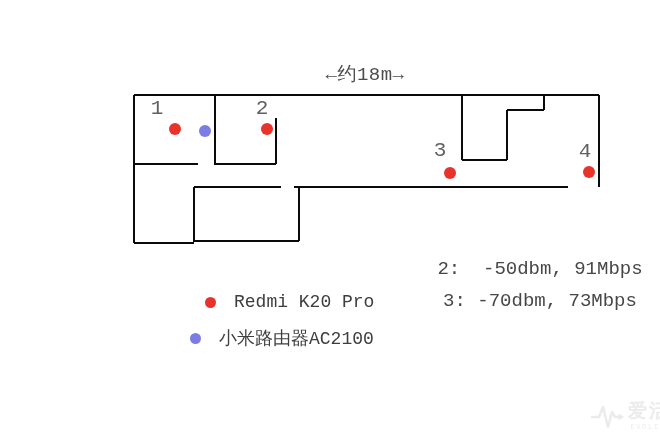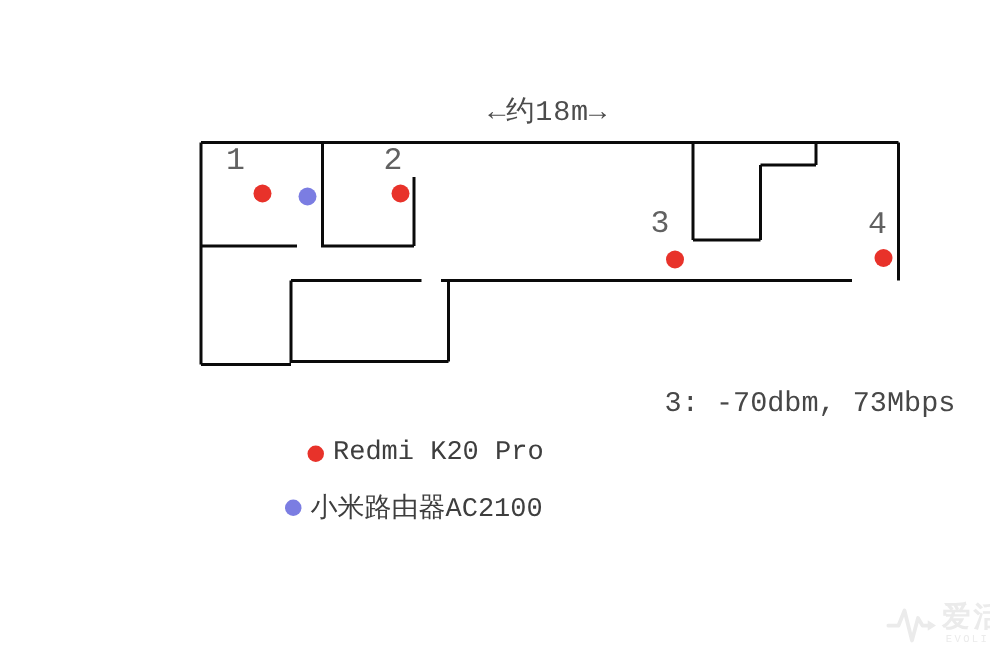--- a/index.html
+++ b/index.html
@@ -16,21 +16,21 @@
     position:absolute;transform:translate(-50%,-50%);
     font-size:21px;color:#616161;line-height:1;
   }
   .dot{
     position:absolute;width:12px;height:12px;border-radius:50%;
     transform:translate(-50%,-50%);
   }
   .dot-red{background:#e8322a;}
   .dot-blue{background:#7b7de2;}
   .legend-row{
-    position:absolute;display:flex;align-items:center;gap:6px;height:18px;
+    position:absolute;display:flex;align-items:center;gap:18px;height:18px;
   }
   .ldot{width:11px;height:11px;border-radius:50%;flex:none;}
   .llabel{font-size:18px;color:#3e3e3e;white-space:nowrap;}
   .stats{position:absolute;left:395px;top:254px;width:238px;text-align:center;}
   .stat-line{
     font-size:19px;line-height:31.5px;color:#474747;white-space:pre;
   }
   .wm{
     position:absolute;left:565px;top:400px;display:flex;align-items:center;
     gap:3px;color:#ebebeb;
@@ -81,20 +81,21 @@
   <div class="legend-row" style="left:179px;top:293px">
     <span class="ldot dot-red"></span>
     <span class="llabel">Redmi K20 Pro</span>
   </div>
   <div class="legend-row" style="left:164px;top:329px">
     <span class="ldot dot-blue"></span>
     <span class="llabel">小米路由器AC2100</span>
   </div>
 
   <div class="stats">
+    <div class="stat-line">2:  -50dbm, 91Mbps</div>
     <div class="stat-line">3: -70dbm, 73Mbps</div>
   </div>
 
   <div class="wm">
     <svg width="34" height="32" viewBox="0 0 34 32">
       <path d="M1 17 L8 17 L12 7 L17 27 L21 12 L24 17 L28 17" fill="none" stroke="#ebebeb" stroke-width="2.5" stroke-linejoin="round" stroke-linecap="round"></path>
       <path d="M27.5 13.5 L33 17 L27.5 20.5 Z" fill="#ebebeb"></path>
     </svg>
     <div class="wm-text">
       <div class="wm-brand">爱活网</div>

